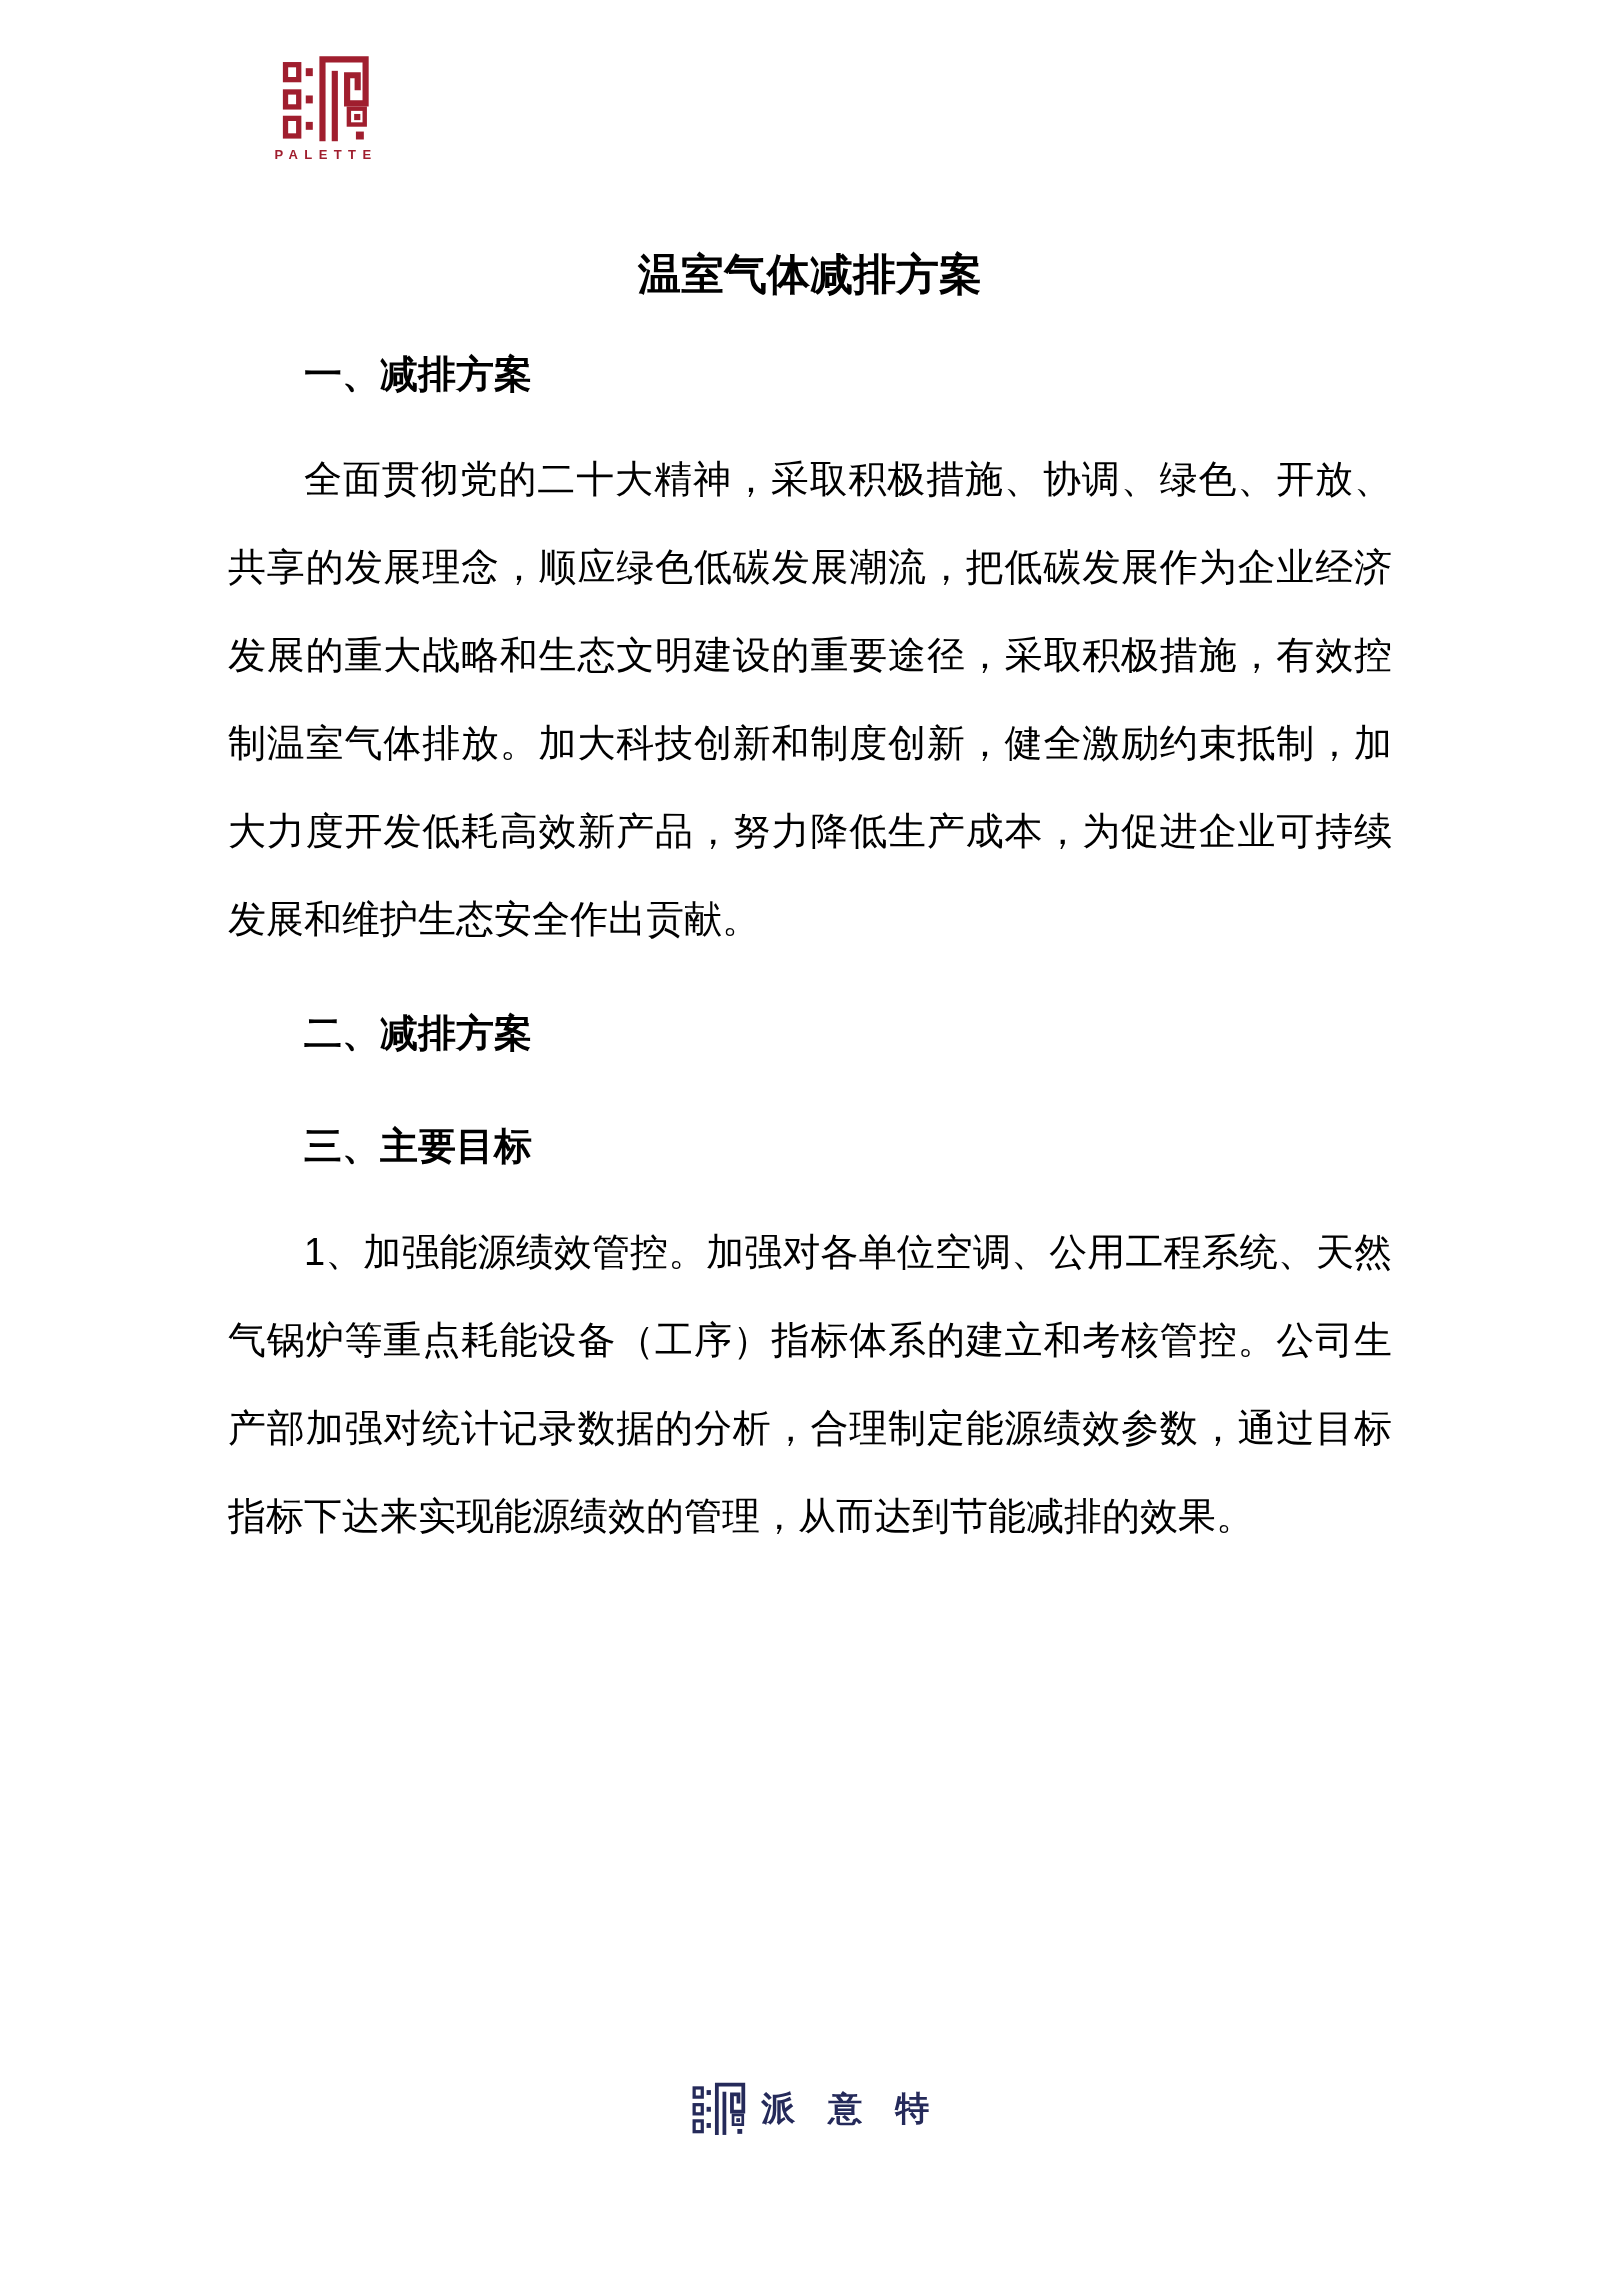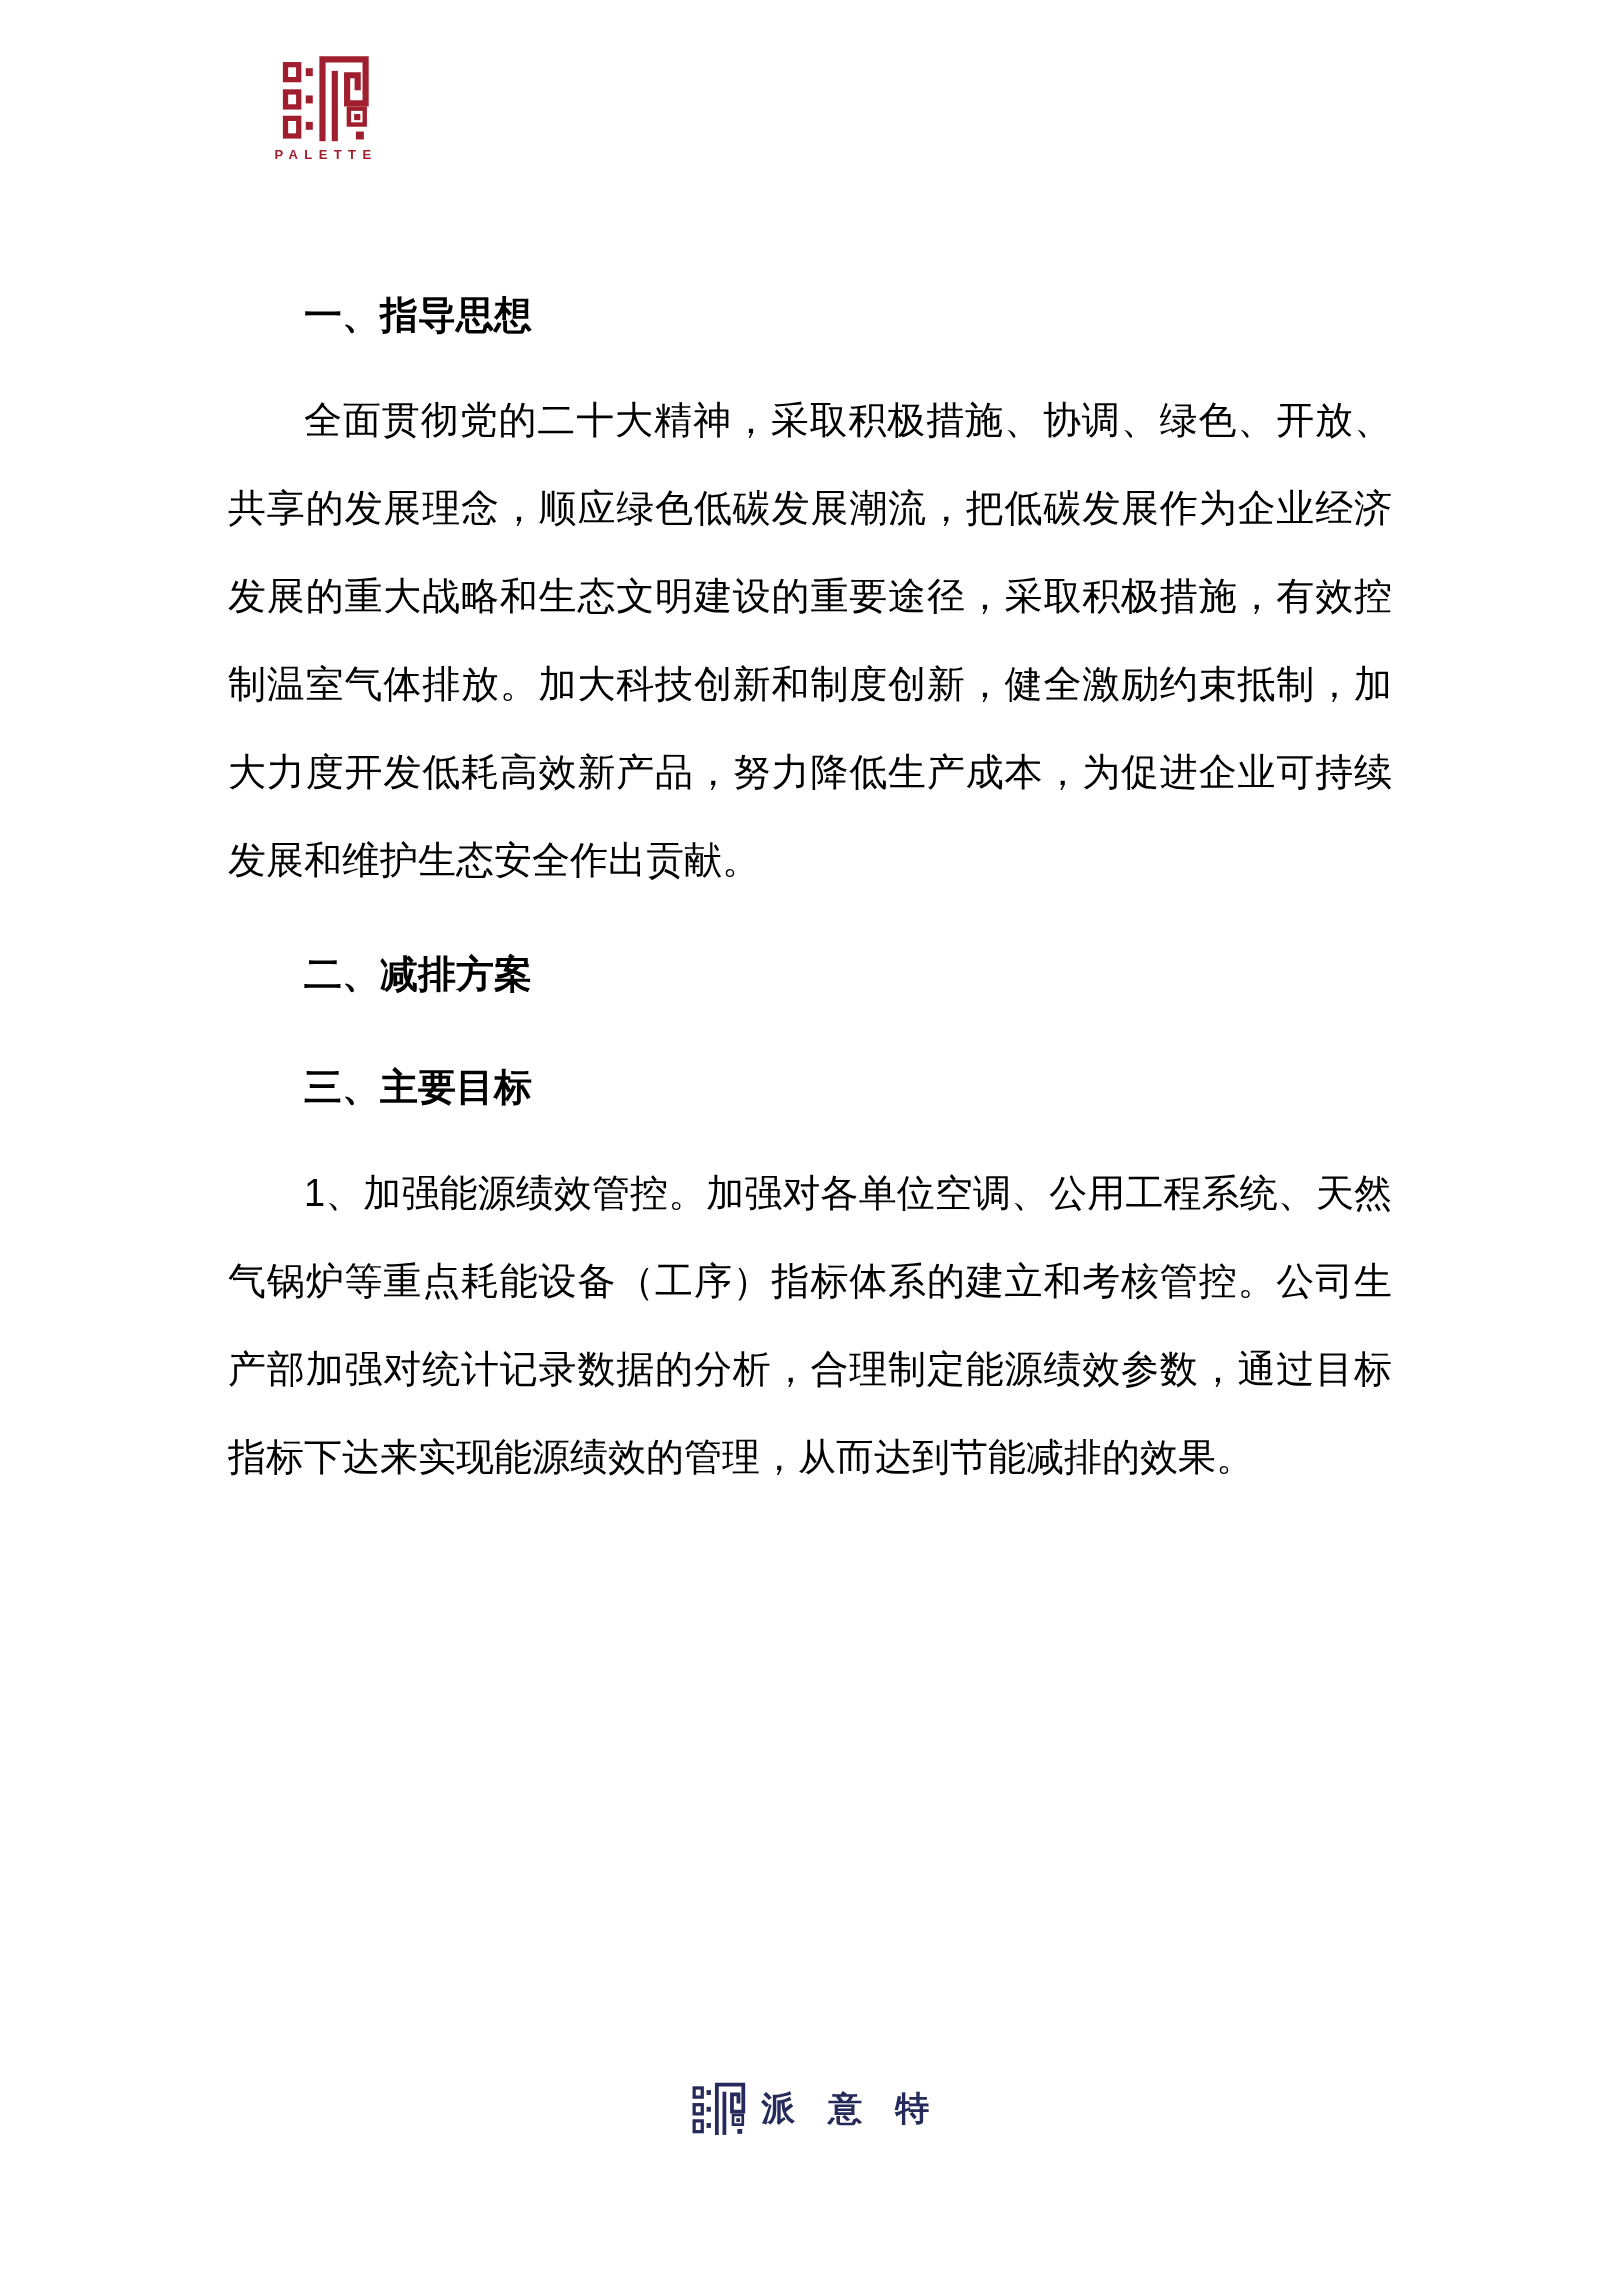--- a/index.html
+++ b/index.html
@@ -71,23 +71,24 @@
       <path d="M46 98 V5 H95 V55 H74 V23 H86 V40" stroke-width="7"></path>
       <path d="M60 98 V18" stroke-width="7"></path>
       <rect x="76" y="61" width="18" height="18" stroke-width="5"></rect>
       <rect x="82" y="67" width="7" height="7" fill="currentColor" stroke="none"></rect>
       <rect x="84" y="87" width="9" height="9" fill="currentColor" stroke="none"></rect>
     </svg>
     <div class="brand-word">PALETTE</div>
   </header>
 
   <main class="doc">
+    <h1 class="title">温室气体减排方案</h1>
 
 
-    <h2 class="heading">一、指导思想</h2>
+    <h2 class="heading">一、减排方案</h2>
     <p class="para">全面贯彻党的二十大精神，采取积极措施、协调、绿色、开放、共享的发展理念，顺应绿色低碳发展潮流，把低碳发展作为企业经济发展的重大战略和生态文明建设的重要途径，采取积极措施，有效控制温室气体排放。加大科技创新和制度创新，健全激励约束抵制，加大力度开发低耗高效新产品，努力降低生产成本，为促进企业可持续发展和维护生态安全作出贡献。</p>
 
     <h2 class="heading">二、减排方案</h2>
 
     <h2 class="heading">三、主要目标</h2>
     <p class="para"><strong class="lead">1、加强能源绩效管控</strong><span>。加强对各单位空调、公用工程系统、天然气锅炉等重点耗能设备（工序）指标体系的建立和考核管控。公司生产部加强对统计记录数据的分析，合理制定能源绩效参数，通过目标指标下达来实现能源绩效的管理，从而达到节能减排的效果。</span></p>
   </main>
 
   <footer class="footer">
     <svg class="footer-logo" viewBox="0 0 100 100" fill="none" stroke="currentColor" stroke-width="6">

